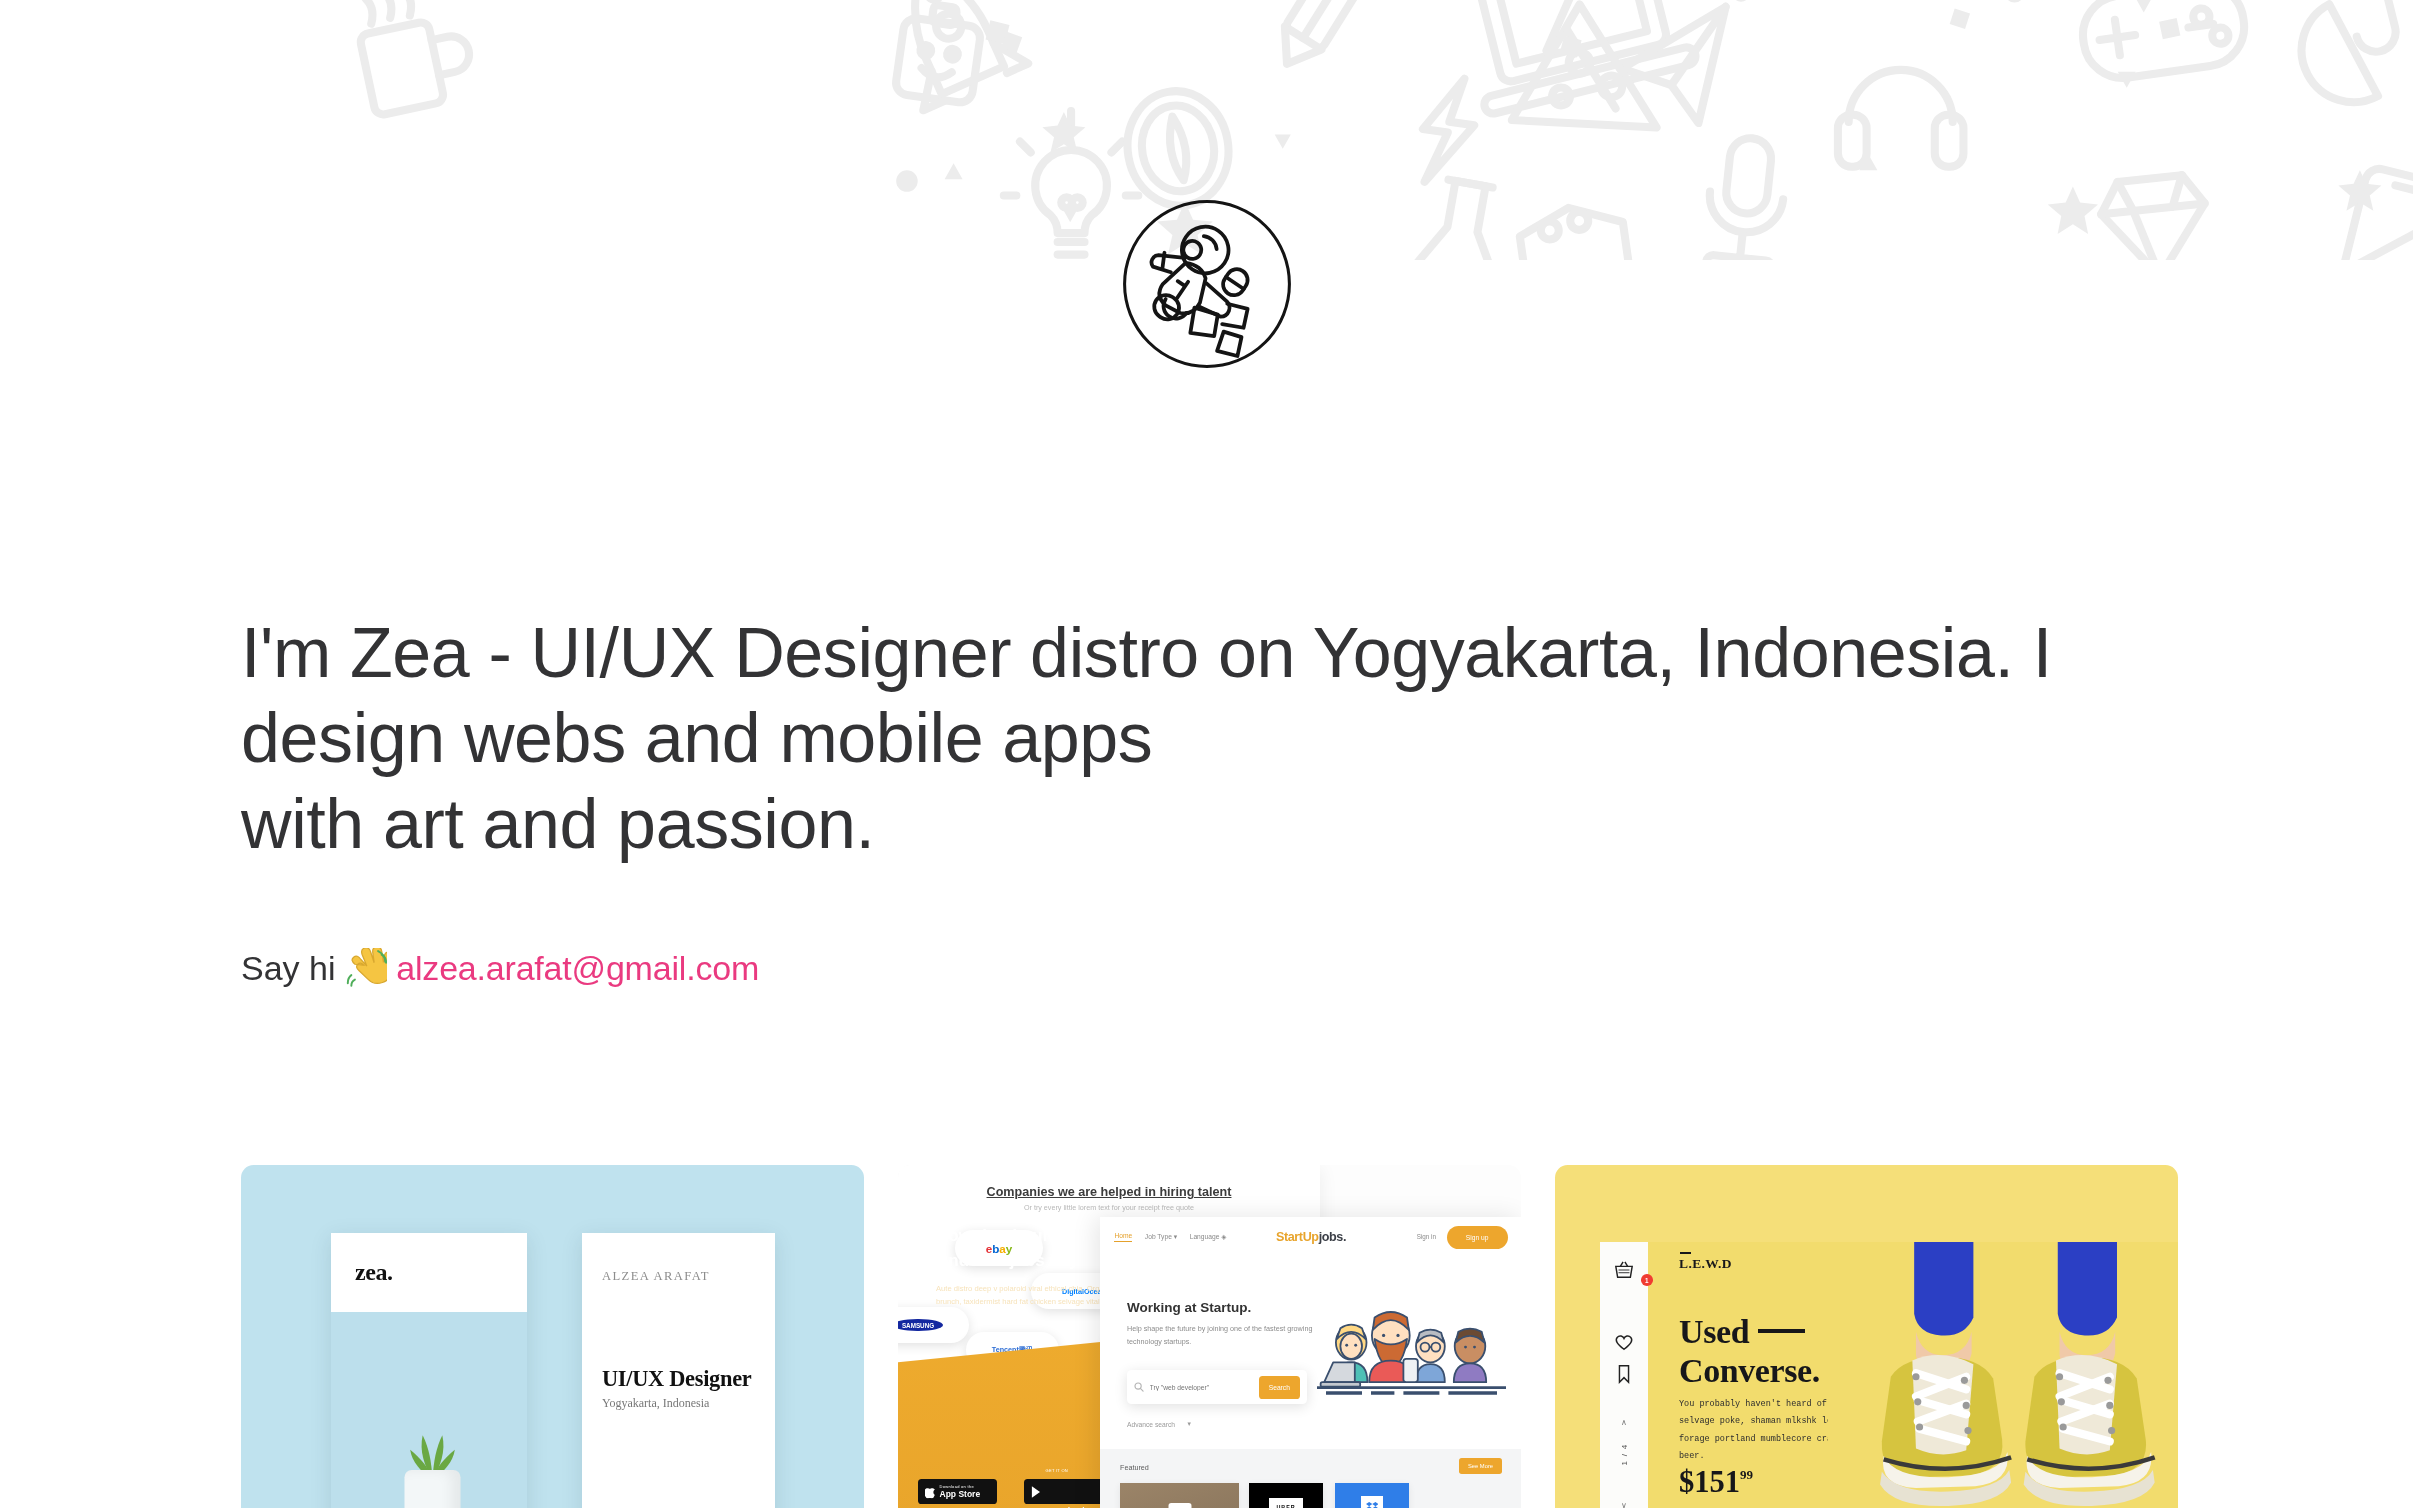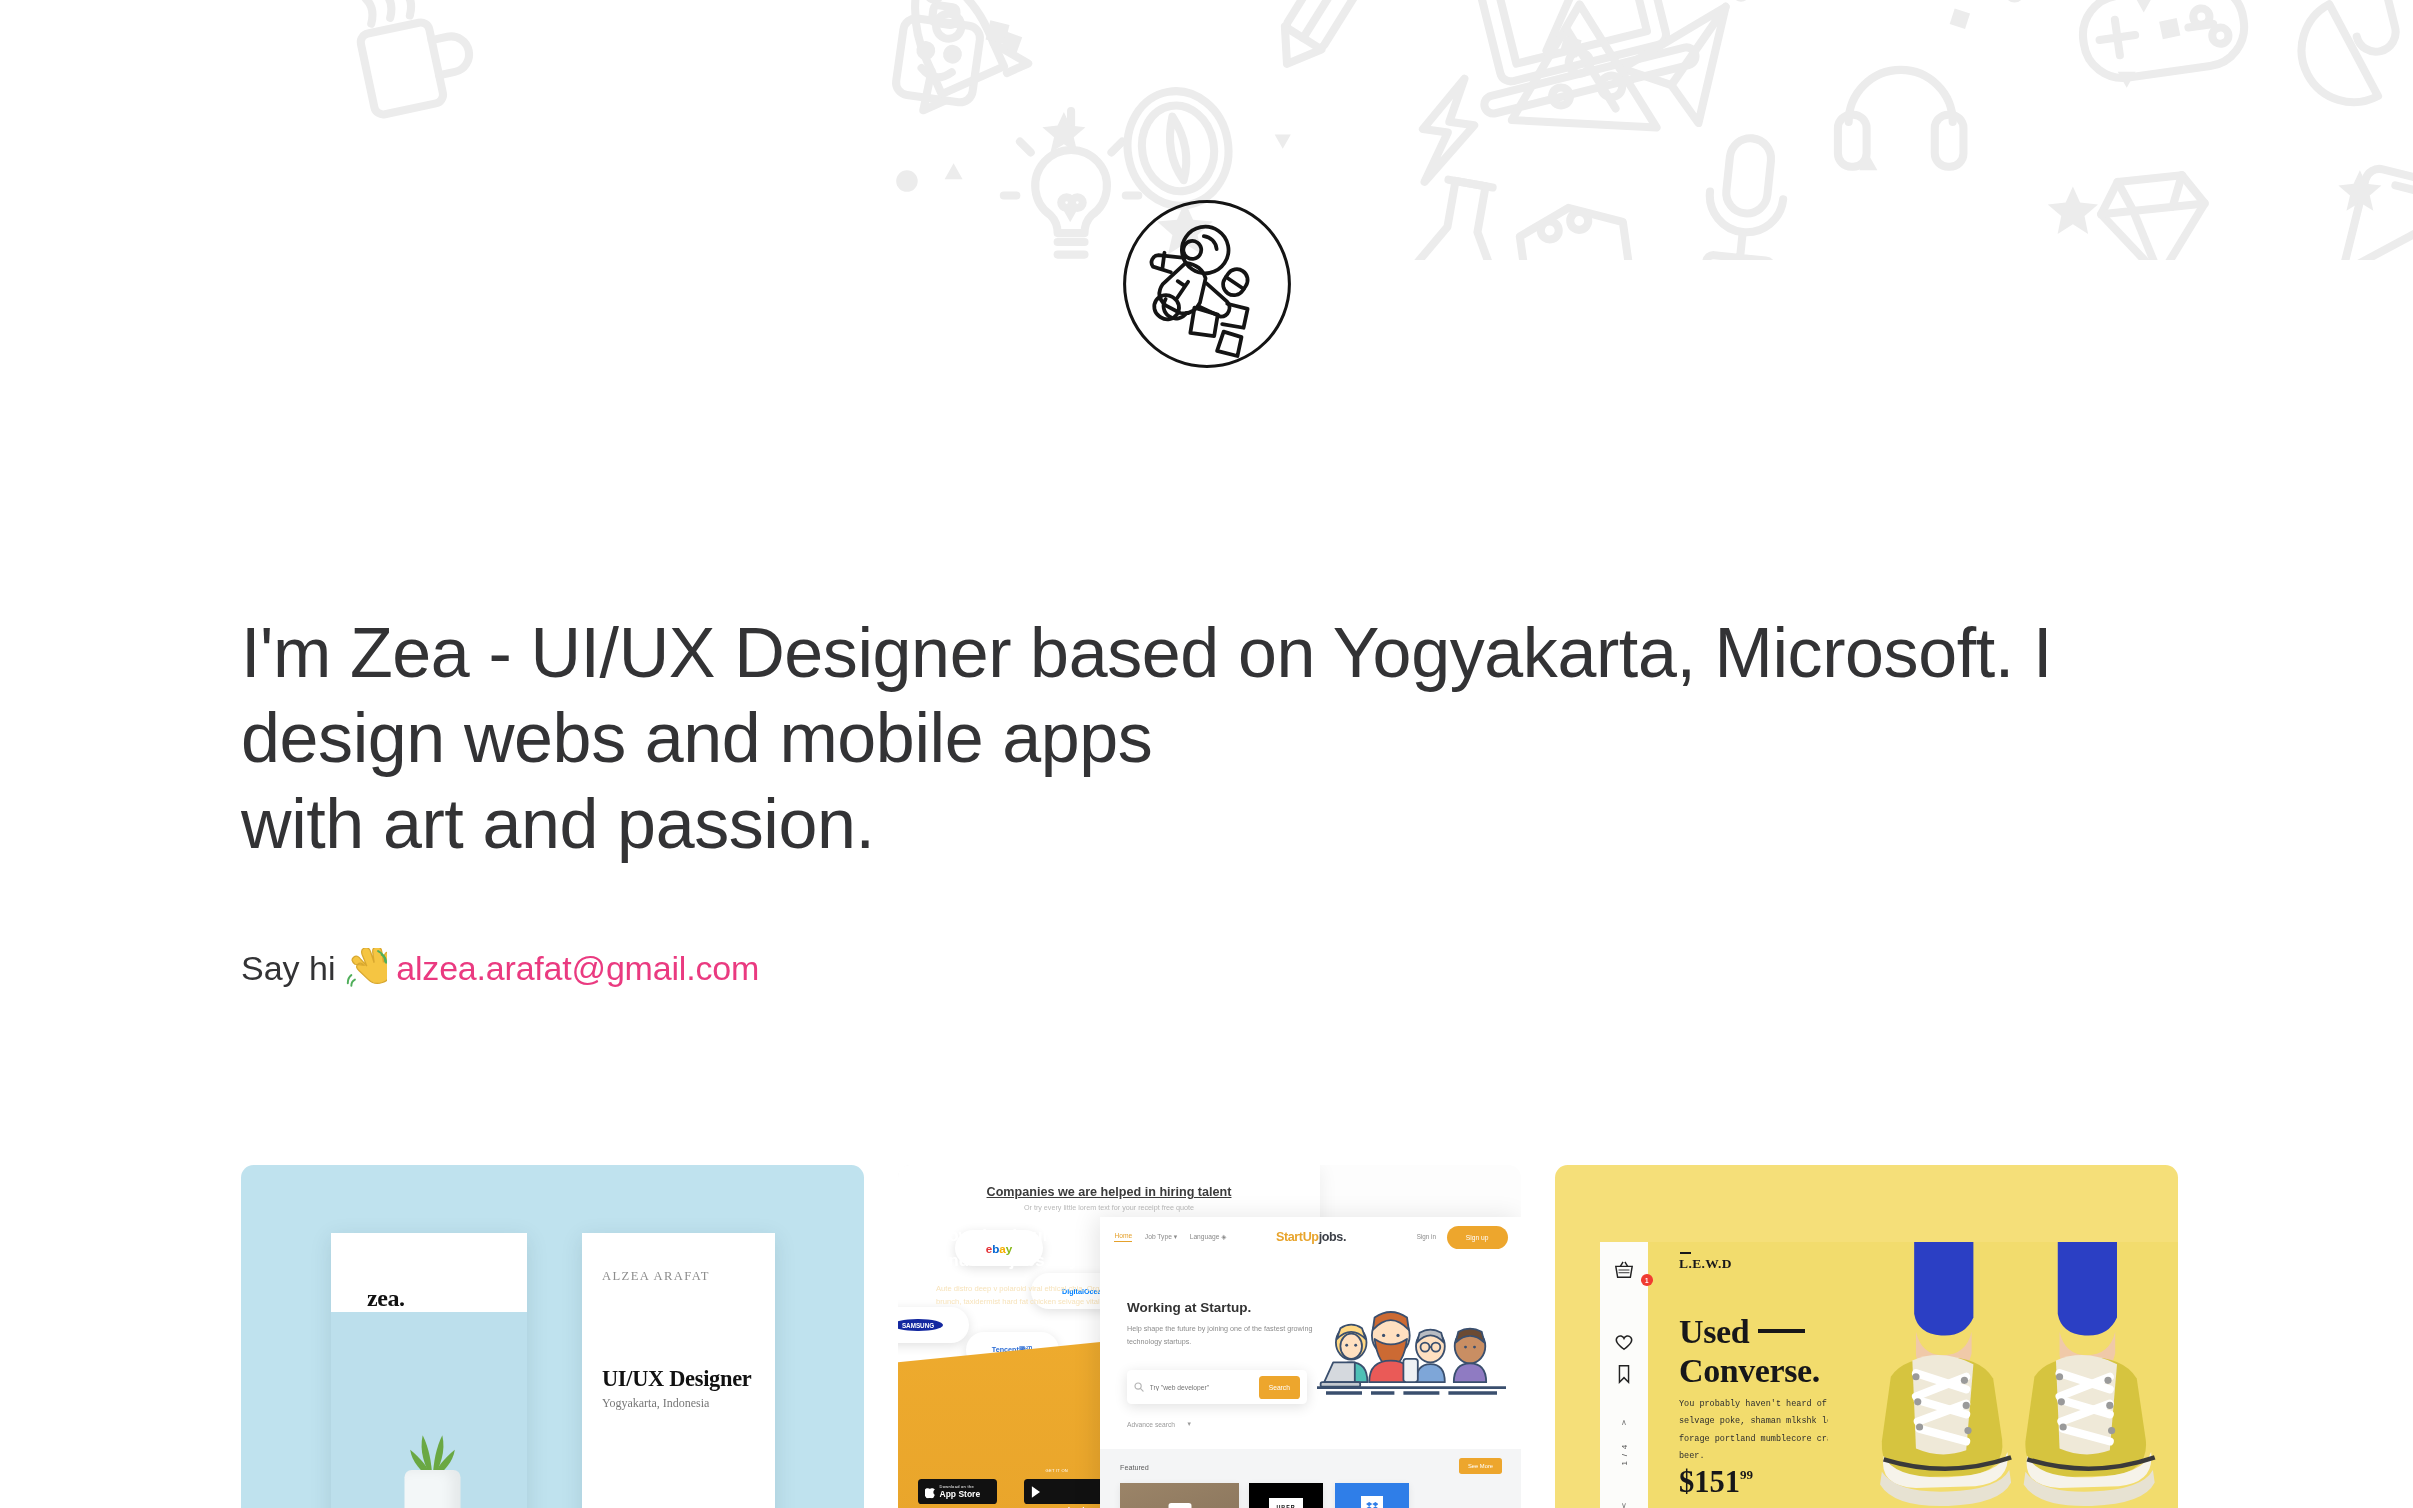--- a/index.html
+++ b/index.html
@@ -108,21 +108,21 @@
   .card-branding { background: #bfe2ee; }
   .bc {
     position: absolute;
     background: #ffffff;
     box-shadow: 0 5.4px 20px rgba(30,60,80,0.13);
   }
   .bc-left  { left: 90px; top: 68px; width: 196px; height: 296px; }
   .bc-right { left: 341px; top: 68px; width: 193px; height: 296px; }
   .bc-left-top {
     position:absolute; left:0; top:0; width:100%; height:79px;
-    background:#fff; display:flex; align-items:flex-end; padding-left:36px;
+    background:#fff; display:flex; align-items:center; padding-left:24px;
   }
   .bc-zea {
     font-family: "Liberation Serif", serif;
     font-weight: 700; font-size: 24px; color: #111; letter-spacing: -0.4px;
   }
   .bc-left-body {
     position:absolute; left:0; top:79px; width:100%; bottom:0;
     background:#bcdfec;
   }
   .plant {
@@ -536,21 +536,21 @@
         <path d="M66 136 a14 14 0 1 0 28 0"></path>
         <rect x="58" y="130" width="28" height="26" rx="13"></rect>
         <path d="M98 126 l26 -8 l10 22 l-24 12 z"></path>
         <path d="M126 102 l22 -8 l8 20 l-22 10"></path>
         <path d="M140 130 l20 -6 l8 20 l-22 8 z"></path>
       </g>
     </svg>
   </div>
 
   <div class="hero">
-    <h1 class="headline">I'm Zea - UI/UX Designer based on Yogyakarta, Microsoft. I design webs and mobile apps
+    <h1 class="headline">I'm Zea - UI/UX Designer distro on Yogyakarta, Indonesia. I design webs and mobile apps
 with art and passion.</h1>
     <div class="sayhi">
       <span class="txt">Say hi</span>
       <span class="wave-emoji">
         <svg viewBox="0 0 46 44" xmlns="http://www.w3.org/2000/svg">
           <g transform="rotate(-18 23 22)">
             <path d="M12 14 q-4 -6 1 -8 q5 -2 7 5 l4 9 l-1 -14 q0 -6 5 -6 q5 0 5 6 l0 13 l2 -11 q1 -6 6 -5 q5 1 4 7 l-2 12 l3 -6 q2 -5 6 -3 q4 2 2 7 l-5 13 q-4 10 -14 10 q-10 0 -14 -8 l-7 -13 q-3 -5 1 -7 q4 -2 6 3 z" fill="#f5c542" stroke="#d8a72e" stroke-width="1.4"></path>
           </g>
           <g fill="none" stroke="#4fae5a" stroke-width="2.2" stroke-linecap="round">
             <path d="M40 7 q5 3 5 9"></path>

